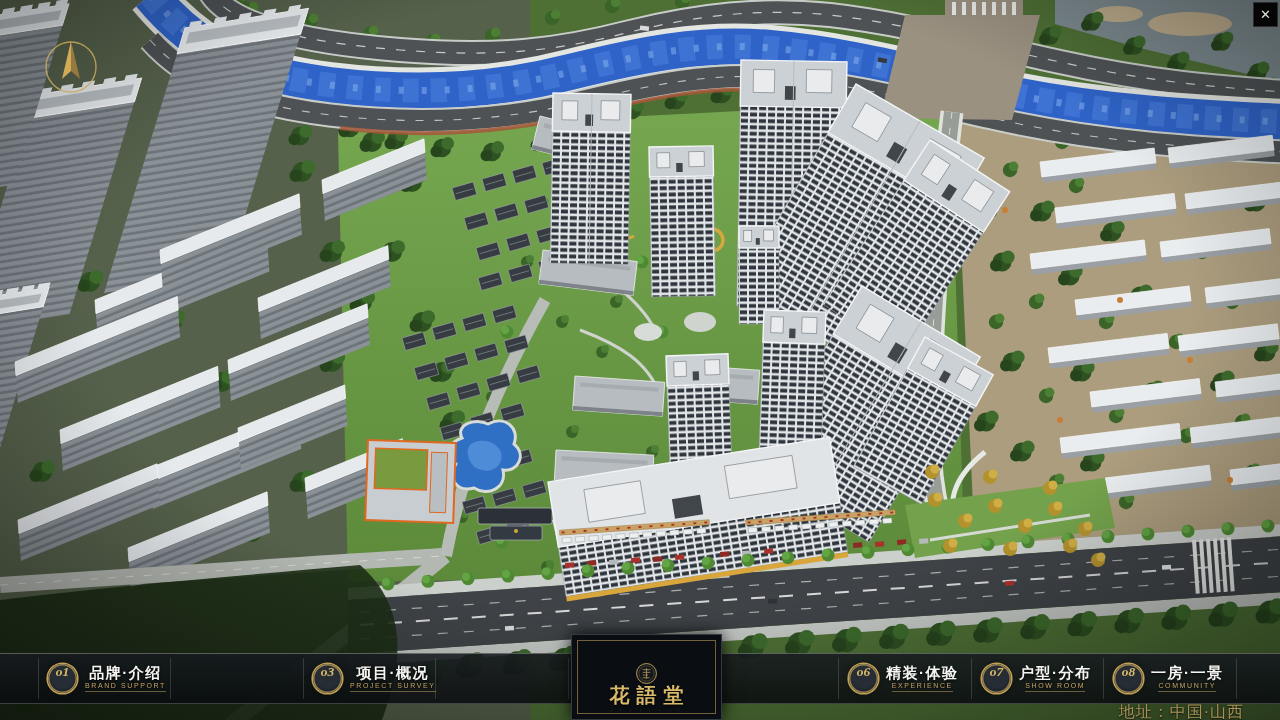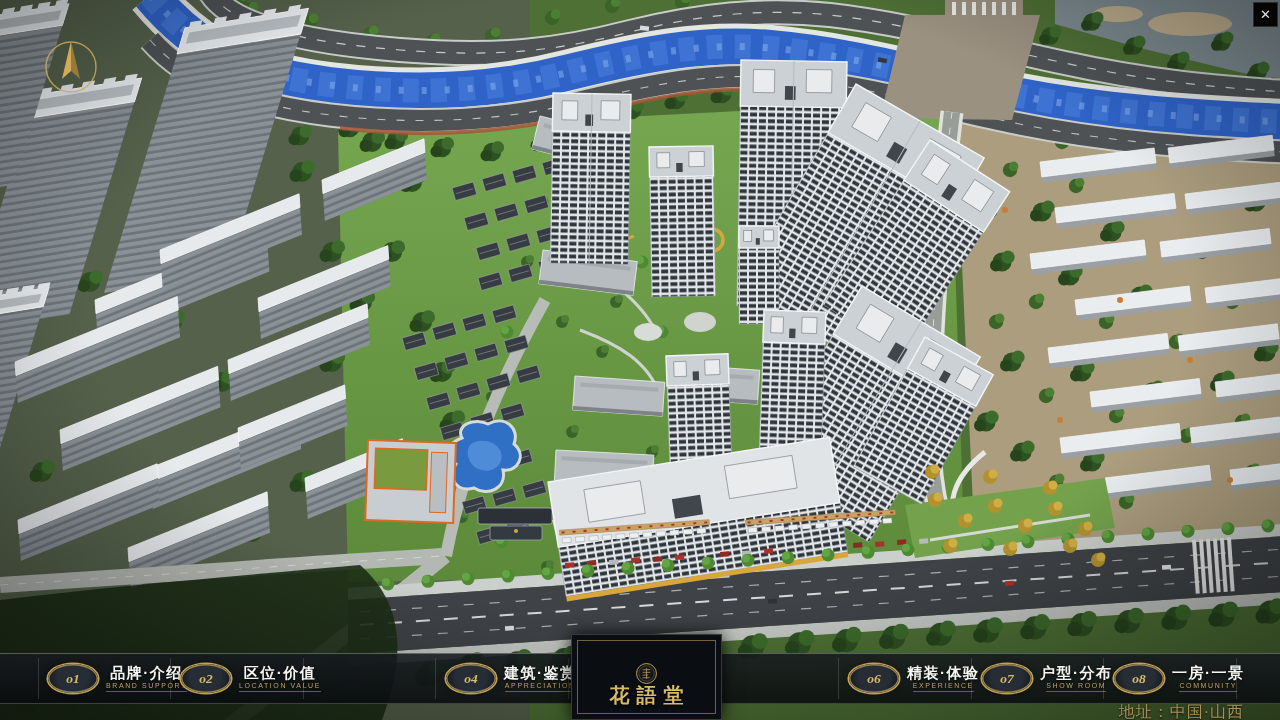--- a/index.html
+++ b/index.html
@@ -5,24 +5,24 @@
   html,body{margin:0;padding:0;background:#000}
   .stage{position:relative;width:1280px;height:720px;overflow:hidden;background:#3c5230;
          font-family:"Liberation Sans",sans-serif}
   .scene{position:absolute;left:0;top:0}
   
   .bar{position:absolute;left:0;top:653px;width:1280px;height:51px;box-sizing:border-box;
        background:linear-gradient(180deg,rgba(22,26,31,.88),rgba(8,11,14,.85));
        border-top:1px solid rgba(195,200,190,.42);border-bottom:1px solid rgba(195,200,190,.22)}
   .sep{position:absolute;top:4px;bottom:4px;width:1px;background:rgba(225,228,220,.17)}
   .nav-item{position:absolute;top:0;height:100%;display:flex;align-items:center;gap:8px;cursor:pointer}
-  .badge{width:50px;height:29px;border-radius:50%;flex:none;
+  .badge{width:29px;height:29px;border-radius:50%;flex:none;
          background:radial-gradient(circle at 50% 42%,#262d35 50%,#10141a 95%);
          box-shadow:0 0 0 1.6px #c2a055, inset 0 0 0 1.5px rgba(201,168,92,.7), 0 0 6px rgba(0,0,0,.6);
-         display:flex;align-items:center;justify-content:center}
+         display:flex;align-items:flex-start;justify-content:center}
   .badge em{font-family:"Liberation Serif",serif;font-style:italic;font-weight:700;
             color:#d9ba6b;font-size:13.5px}
   .labels{display:flex;flex-direction:column;align-items:center}
   .zh{font-size:15px;font-weight:700;color:#f4f4f0;letter-spacing:1.5px;line-height:1.05;
       white-space:nowrap;text-shadow:0 1px 3px rgba(0,0,0,.9)}
   .en{margin-top:2px;font-size:7px;color:#c6a464;letter-spacing:1.6px;line-height:1;
       padding-bottom:2px;border-bottom:1px solid rgba(198,164,100,.5);white-space:nowrap;
       text-shadow:0 1px 2px rgba(0,0,0,.8)}
   
   .logo-wrap{position:absolute;left:571px;top:634px;width:151px;height:86px;box-sizing:border-box;
@@ -888,36 +888,27 @@
 
     <div class="nav-item" style="left:48px">
       <span class="badge">
           <em>o1</em>
         </span>
       <span class="labels">
           <span class="zh">品牌·介绍</span>
       <span class="en">BRAND SUPPORT</span>
         </span>
     </div>
-    <div class="nav-item" style="left:181px">
+    <div class="nav-item" style="left:313px">
       <span class="badge">
-          <em>o2</em>
+          <em>o3</em>
         </span>
       <span class="labels">
-          <span class="zh">区位·价值</span>
-      <span class="en">LOCATION VALUE</span>
-        </span>
-    </div>
-    <div class="nav-item" style="left:446px">
-      <span class="badge">
-          <em>o4</em>
-        </span>
-      <span class="labels">
-          <span class="zh">建筑·鉴赏</span>
-      <span class="en">APPRECIATION</span>
+          <span class="zh">项目·概况</span>
+      <span class="en">PROJECT SURVEY</span>
         </span>
     </div>
     <div class="nav-item" style="left:849px">
       <span class="badge">
           <em>o6</em>
         </span>
       <span class="labels">
           <span class="zh">精装·体验</span>
       <span class="en">EXPERIENCE</span>
         </span>

